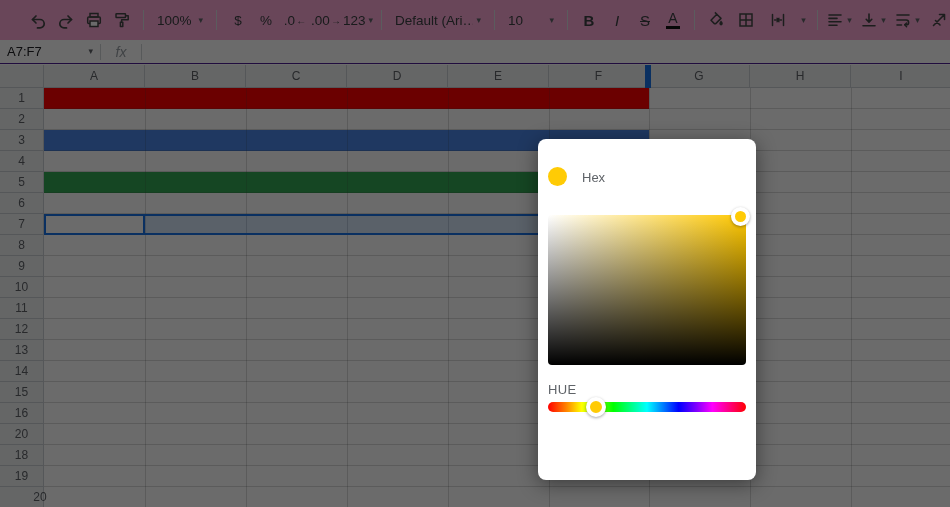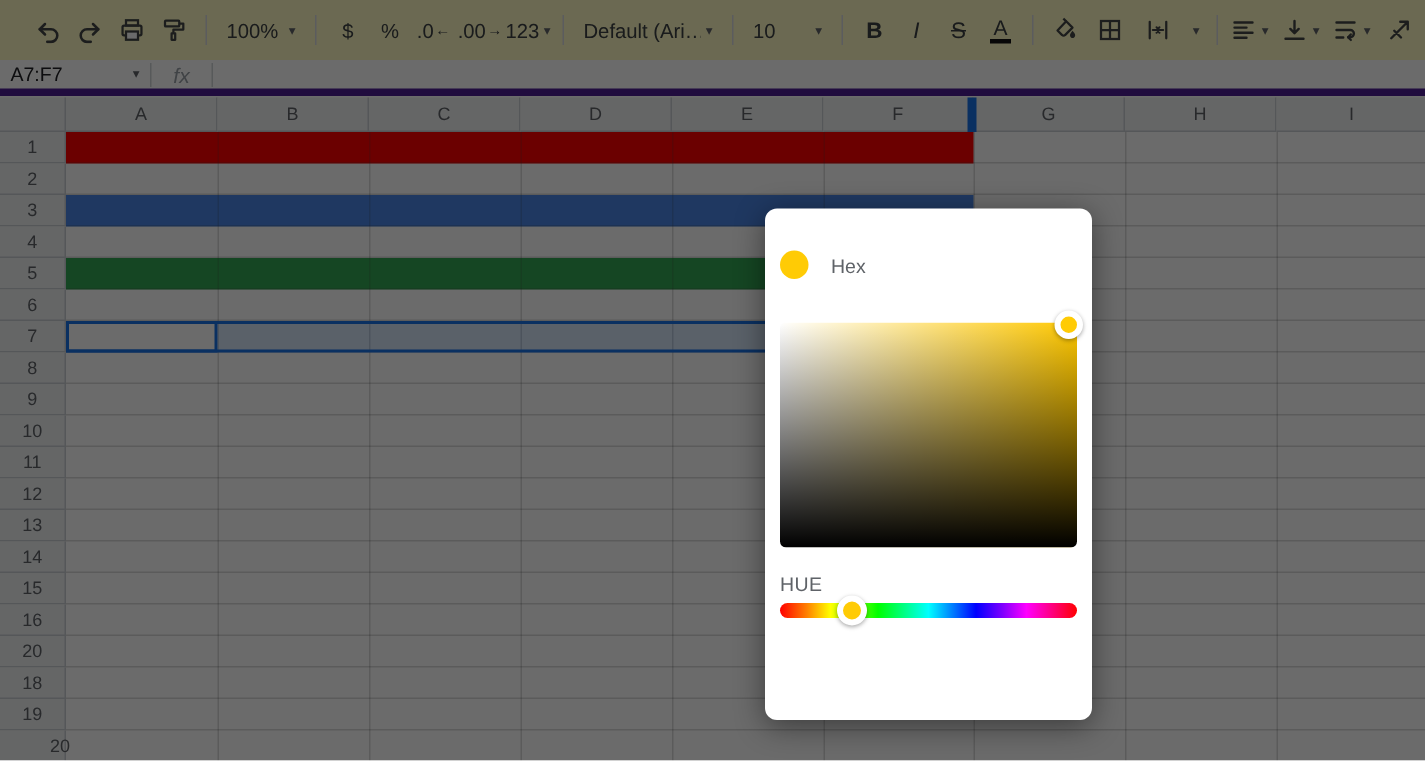--- a/index.html
+++ b/index.html
@@ -1,20 +1,20 @@
 <!DOCTYPE html>
 <html style="--accent: #1a73e8; --picked: #ffcb05; --pure-hue: #ffc800; --ok-green: #188038;"><head>
 <meta charset="utf-8">
 <style>
   html,body{margin:0;padding:0;background:#fff;}
   #app{position:relative;width:950px;height:507px;overflow:hidden;
        font-family:"Liberation Sans",sans-serif;background:#fff;}
   
-  .toolbar{position:absolute;left:0;top:0;width:950px;height:40px;background:#fef9c3;
-           display:flex;align-items:center;padding-left:18px;box-sizing:border-box;}
+  .toolbar{position:absolute;left:0;top:0;width:950px;height:40px;background:#f9a8d4;
+           display:flex;align-items:center;padding-left:24px;box-sizing:border-box;}
   .tb-btn{height:28px;display:flex;align-items:center;justify-content:center;
           border-radius:4px;color:#3c4043;flex:0 0 auto;}
   .w28{width:28px}.w30{width:30px}.w32{width:32px}
   .tb-sep{width:1px;height:20px;background:#dadce0;margin:0 7px;flex:0 0 auto;}
   .tb-text{font-size:13.5px;font-weight:500;color:#3c4043;}
   .caret{font-size:9px;color:#5f6368;margin-left:3px;line-height:1;}
   .combo{display:flex;align-items:center;justify-content:space-between;height:28px;
          padding:0 6px;box-sizing:border-box;color:#3c4043;flex:0 0 auto;}
   .zoom-combo{width:58px;}
   .font-combo{width:98px;}
@@ -23,39 +23,39 @@
   .bold-lbl{font-weight:700;font-size:15px;}
   .italic-lbl{font-style:italic;font-size:15px;font-weight:500;}
   .strike-lbl{text-decoration:line-through;font-size:15px;font-weight:500;}
   .tcolor{display:flex;flex-direction:column;align-items:center;line-height:1;}
   .tcolor .a{font-size:14px;font-weight:500;}
   .tcolor .bar{width:14px;height:3px;background:#111;margin-top:1px;}
   .mini-arrow{font-size:10px;color:#3c4043;margin-left:1px;}
   svg.ic{display:block;}
   
   .fbar{position:absolute;left:0;top:40px;width:950px;height:24px;background:#fff;
-        border-bottom:5px solid #4c1d95;display:flex;align-items:center;box-sizing:border-box;}
+        border-bottom:1px solid #4c1d95;display:flex;align-items:center;box-sizing:border-box;}
   .name-box{width:100px;height:100%;display:flex;align-items:center;justify-content:space-between;
             padding:0 7px;box-sizing:border-box;font-size:13px;color:#202124;}
   .fbar-sep{width:1px;height:16px;background:#d0d3d6;}
   .fx{width:40px;text-align:center;font-style:italic;font-size:14px;color:#9aa0a6;}
   
   #grid-layer{position:absolute;inset:0;}
   .corner,.col-header,.row-header{position:absolute;background:#f1f3f4;box-sizing:border-box;
       border-right:1px solid #cbcfd3;border-bottom:1px solid #cbcfd3;
       color:#5f6368;font-size:12px;display:flex;align-items:center;justify-content:center;}
   .boundary-bar{position:absolute;background:#1a73e8;}
   .fill-row{position:absolute;}
   .vline{position:absolute;width:1px;background:rgba(60,64,67,.20);}
   .hline{position:absolute;height:1px;background:rgba(60,64,67,.20);}
   .sel-tint{position:absolute;background:rgba(26,115,232,.18);}
   .sel-range,.active-cell{position:absolute;border:2px solid var(--accent);box-sizing:border-box;}
   
   .scrim{position:absolute;inset:0;background:rgba(0,0,0,0.58);}
-  .dialog{position:absolute;left:510px;top:139px;width:218px;height:341px;background:#fff;
+  .dialog{position:absolute;left:538px;top:139px;width:218px;height:341px;background:#fff;
           border-radius:8px;box-shadow:0 4px 20px rgba(0,0,0,.45);box-sizing:border-box;}
   .swatch{position:absolute;left:10px;top:28px;width:19px;height:19px;border-radius:50%;
           background:var(--picked);}
   .hex-label{position:absolute;left:44px;top:31px;font-size:13px;color:#5f6368;}
   .hex-input{position:absolute;left:78px;top:19px;width:93px;height:32px;box-sizing:border-box;
              border:2px solid #1f1f1f;border-radius:6px;font-size:15px;color:#202124;
              padding:0 0 0 10px;font-family:"Liberation Sans",sans-serif;outline:none;}
   .sv-panel{position:absolute;left:10px;top:76px;width:198px;height:150px;border-radius:4px;
             background:linear-gradient(to bottom,rgba(0,0,0,0),#000),
                        linear-gradient(to right,#fff,var(--pure-hue));}

